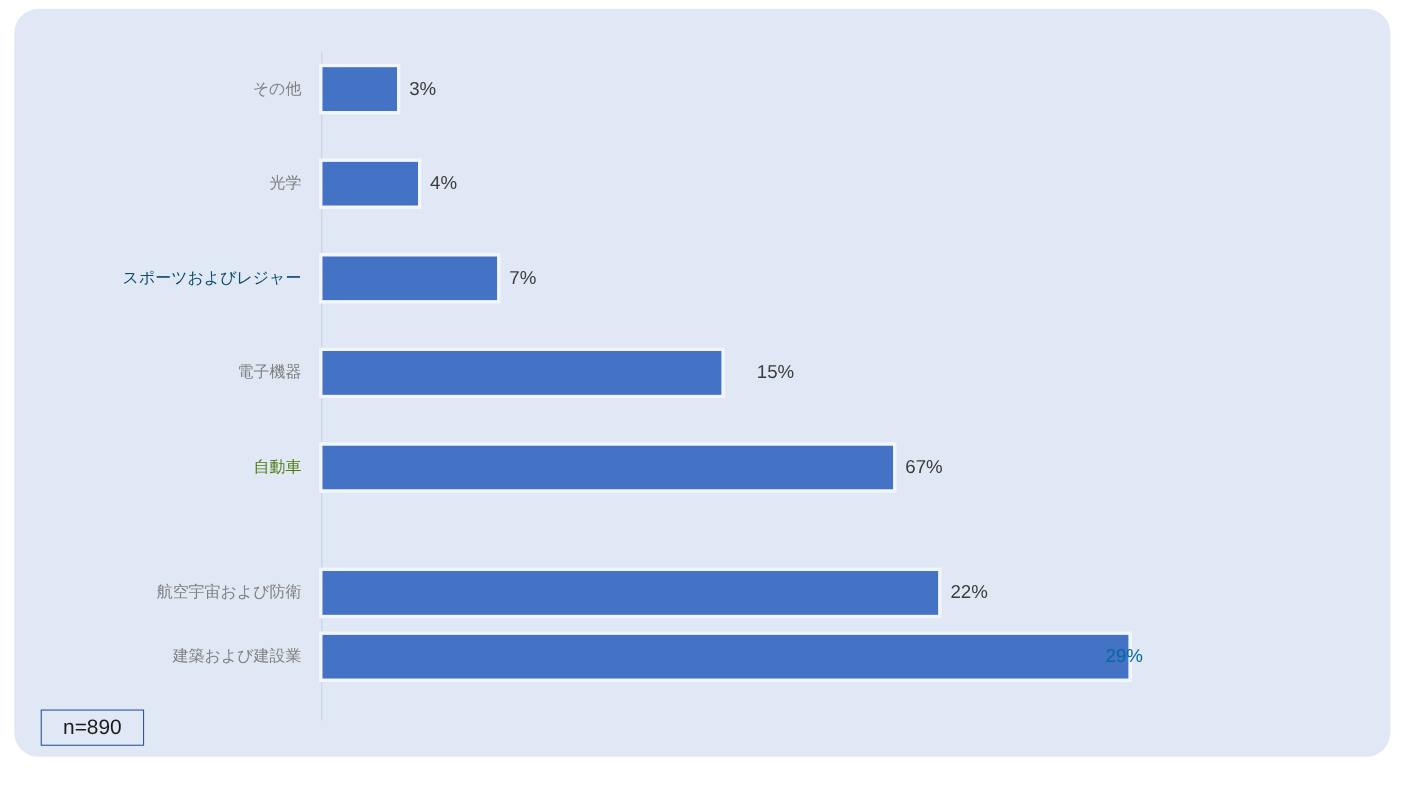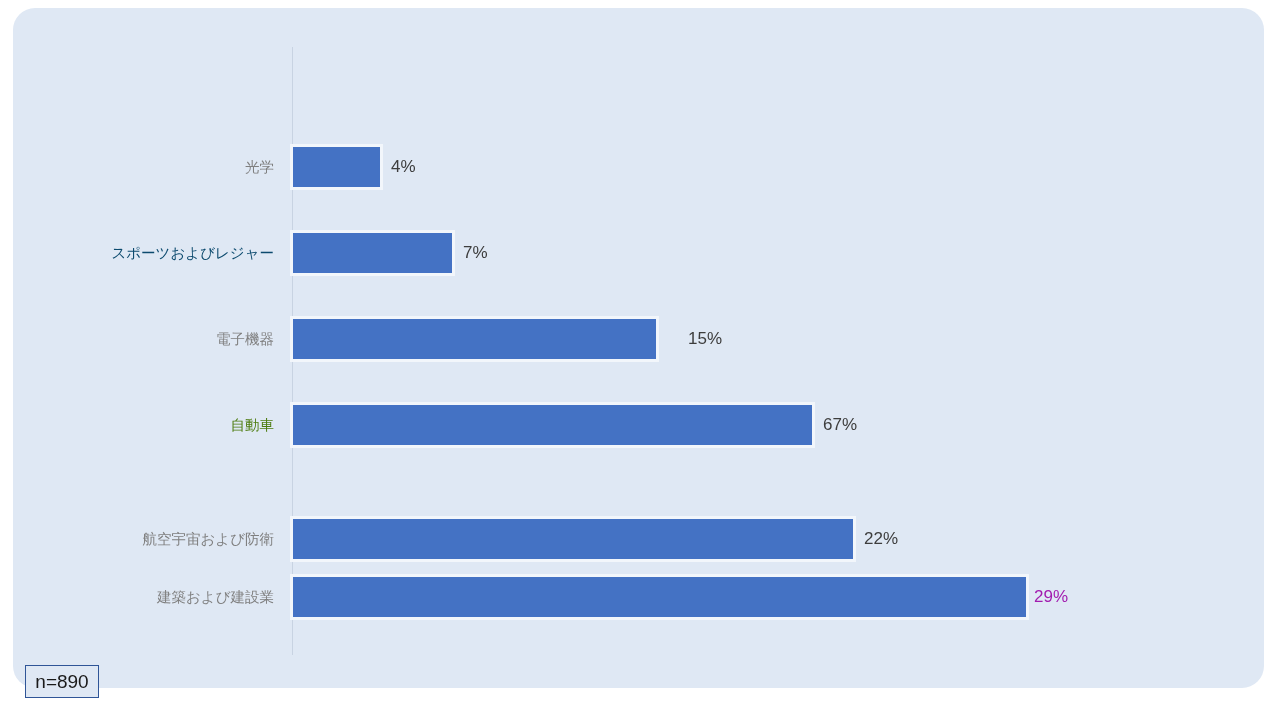--- a/index.html
+++ b/index.html
@@ -91,42 +91,48 @@
     height: 46px;
     line-height: 46px;
     font-size: 17px;
     color: #3d3d3d;
     white-space: nowrap;
     padding-left: 11px;
   }
 
   #sample-size-box {
     position: absolute;
-    left: 12px;           
+    left: 24px;           
     top: 637px;           
-    width: 74px;
+    width: 94px;
     height: 33px;
     border: 1px solid #2f5597;
     background: #dfe8f4;
     box-sizing: border-box;
     line-height: 31px;
     text-align: center;
     font-size: 19px;
     color: #1a1a1a;
-    margin-top: 20px;
   }
 </style>
 </head>
 <body>
 
 <div id="chart-card" style="background: rgb(223, 232, 244);">
   <div id="plot-area">
 
     <div id="axis-line" style="background: rgb(200, 211, 226);"></div>
 
+    <div class="bar-row" style="top:50px;">
+      <div class="cat-label" style="color: rgb(127, 127, 127);">その他</div>
+      <div class="bar-wrap">
+        <div class="bar" style="width: 68px; background: rgb(68, 114, 196); outline-color: rgb(242, 246, 251);"></div>
+        <div class="value-label" style="left: 68px; color: rgb(61, 61, 61);">3%</div>
+      </div>
+    </div>
 
     <div class="bar-row" style="top:136px;">
       <div class="cat-label" style="color: rgb(127, 127, 127);">光学</div>
       <div class="bar-wrap">
         <div class="bar" style="width: 87px; background: rgb(68, 114, 196); outline-color: rgb(242, 246, 251);"></div>
         <div class="value-label" style="left: 87px; color: rgb(61, 61, 61);">4%</div>
       </div>
     </div>
 
     <div class="bar-row" style="top:222px;">
@@ -158,20 +164,20 @@
       <div class="bar-wrap">
         <div class="bar" style="width: 560px; background: rgb(68, 114, 196); outline-color: rgb(242, 246, 251);"></div>
         <div class="value-label" style="left: 560px; color: rgb(61, 61, 61);">22%</div>
       </div>
     </div>
 
     <div class="bar-row" style="top:566px;">
       <div class="cat-label" style="color: rgb(127, 127, 127);">建築および建設業</div>
       <div class="bar-wrap">
         <div class="bar" style="width: 733px; background: rgb(68, 114, 196); outline-color: rgb(242, 246, 251);"></div>
-        <div class="value-label" style="left: 730px; color: #a21caf;">29%</div>
+        <div class="value-label" style="left: 701px; color: #0369a1;">29%</div>
       </div>
     </div>
 
   </div>
 
   <div id="sample-size-box" style="border-color: rgb(47, 85, 151); background: rgb(223, 232, 244);">n=890</div>
 </div>
 
 </body></html>

